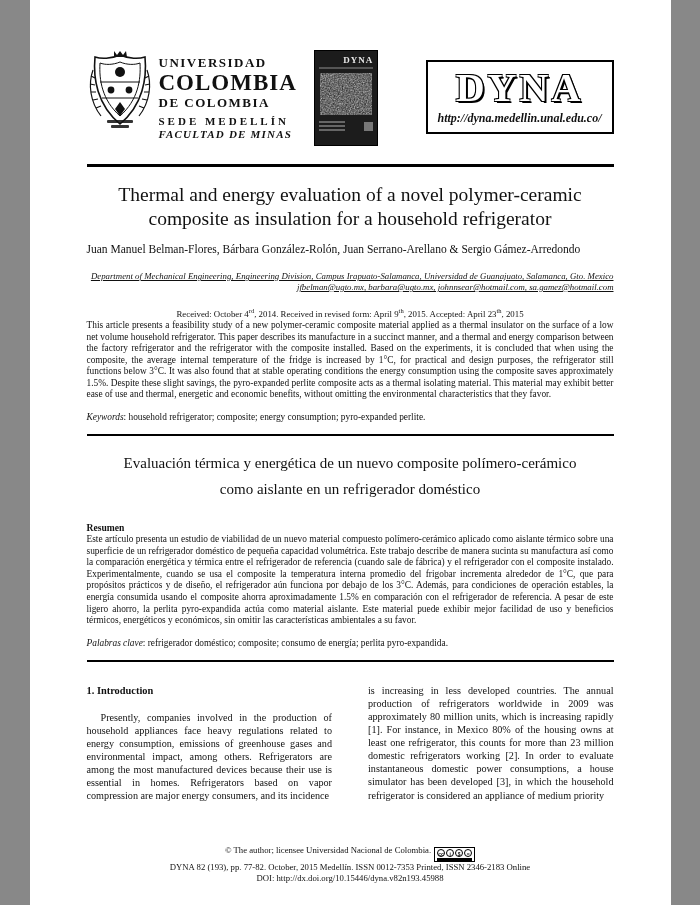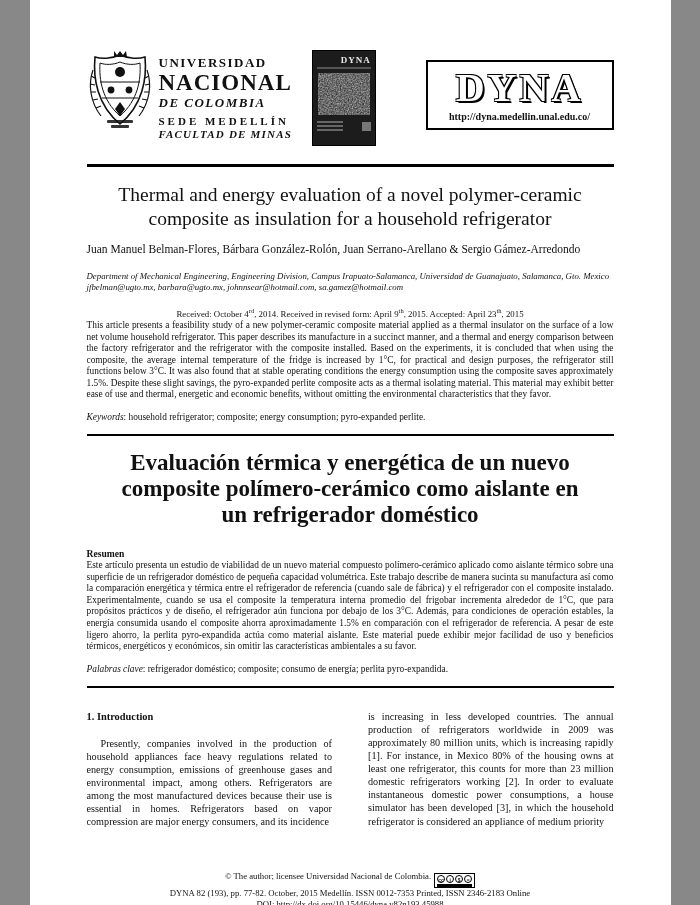--- a/index.html
+++ b/index.html
@@ -8,58 +8,58 @@
     box-sizing:border-box;padding:50px 57px 13px;overflow:hidden;
     font-family:"Liberation Serif","DejaVu Serif",serif;color:#111;
   }
   
   .header{display:flex;justify-content:space-between;align-items:flex-start;min-height:102px;}
   .univ{display:flex;align-items:flex-start;gap:6px;}
   .crest{flex:0 0 auto;}
   .univ-text{padding-top:6px;line-height:1;}
   .u-top{font-size:13px;letter-spacing:1.5px;font-weight:600;}
   .u-main{font-size:23px;letter-spacing:1px;font-weight:700;margin-top:2px;}
-  .u-sub{font-size:13px;letter-spacing:1.5px;font-weight:700;margin-top:2px;font-style:italic;}
+  .u-sub{font-size:13px;letter-spacing:1.5px;font-weight:700;margin-top:2px;}
   .u-campus{font-size:11px;letter-spacing:3px;font-weight:700;margin-top:7px;}
   .u-fac{font-size:11px;letter-spacing:1.2px;font-weight:700;margin-top:2px;font-style:italic;}
   .cover{
     width:64px;height:96px;background:#1c1c1c;border:1px solid #000;
     display:flex;flex-direction:column;box-sizing:border-box;padding:4px 4px 3px;margin-left:-30px;
   }
   .cover-title{color:#e8e8e8;font-size:9px;letter-spacing:1px;text-align:right;font-weight:700;}
   .cover-subline{height:2px;background:#555;margin-top:2px;}
   .cover-tex{margin:4px auto 0;display:block;}
   .cover-foot{margin-top:4px;display:flex;justify-content:space-between;align-items:flex-end;}
   .cover-foot-lines div{height:2px;width:26px;background:#666;margin-top:2px;}
   .cover-foot-logo{width:9px;height:9px;background:#777;}
   .dyna-box{
     border:2px solid #000;width:188px;box-sizing:border-box;
     text-align:center;padding:4px 6px 6px;margin-top:10px;
   }
   .dyna-big{
     font-size:40px;line-height:44px;font-weight:700;letter-spacing:3px;color:#fff;
     text-shadow:-1px -1px 0 #000,1px -1px 0 #000,-1px 1px 0 #000,1px 1px 0 #000,2px 2px 0 #000;
   }
-  .dyna-url{font-size:10px;font-weight:700;margin-top:1px;color:#111;text-decoration:none;display:block;}
+  .dyna-url{font-size:12px;font-weight:700;margin-top:1px;color:#111;text-decoration:none;display:block;font-style:italic;}
   
   .rule{border:none;border-top:3px solid #000;margin:12px 0 0;}
   .rule.thin{border-top-width:2.5px;}
   
   .title{font-size:19.5px;line-height:24px;font-weight:400;text-align:center;margin:16px 18px 0;}
   .authors{font-size:11.5px;margin-top:12px;}
-  .affil{font-size:8.8px;font-style:italic;text-align:left;margin-top:16px;line-height:11px;}
+  .affil{font-size:8.8px;font-style:italic;text-align:right;margin-top:16px;line-height:11px;text-decoration:underline;}
   .affil a{color:#111;text-decoration:none;font-style:italic;}
   .received{font-size:8.8px;text-align:center;margin-top:14px;}
   .received sup{font-size:6.5px;}
   
   .abs-head{font-size:9.6px;font-weight:700;margin-top:20px;}
   .abs-text{font-size:9.35px;line-height:11.6px;text-align:justify;margin-top:1px;}
   .kw{font-size:9.35px;margin-top:11px;}
   .kw .lbl{font-style:italic;}
-  .es-title{font-size:23px;line-height:26px;font-weight:700;text-align:center;margin:14px 30px 0;}
+  .es-title{font-size:15px;line-height:26px;font-weight:400;text-align:center;margin:14px 30px 0;}
   
   .cols{display:flex;gap:36px;margin-top:22px;}
   .col{flex:1 1 0;font-size:10.2px;line-height:13.1px;text-align:justify;}
   .sec-head{font-weight:700;font-size:10.4px;margin:0 0 14px;}
   .col p{margin:0;}
   .col p.indent{text-indent:14px;}
   
   .footer{margin-top:42px;text-align:center;font-size:8.7px;line-height:11.5px;}
   .footer a{color:#111;text-decoration:none;}
   .cc-badge{display:inline-flex;flex-direction:column;vertical-align:-3px;margin-left:3px;border:1px solid #000;padding:1px 2px 0;background:#fff;}
@@ -97,21 +97,21 @@
           <path d="M4 26 l4 2 M3 34 l5 1 M4 42 l5 0 M6 50 l5 -1 M9 58 l5 -2"></path>
           <path d="M62 26 l-4 2 M63 34 l-5 1 M62 42 l-5 0 M60 50 l-5 -1 M57 58 l-5 -2"></path>
         </g>
         <g fill="#111" opacity="0.85">
           <rect x="20" y="70" width="26" height="3" rx="1"></rect>
           <rect x="24" y="75" width="18" height="3" rx="1"></rect>
         </g>
       </svg>
       <div class="univ-text">
         <div class="u-top">UNIVERSIDAD</div>
-        <div class="u-main">NACIONAL</div>
+        <div class="u-main">COLOMBIA</div>
         <div class="u-sub">DE COLOMBIA</div>
         <div class="u-campus">SEDE MEDELLÍN</div>
         <div class="u-fac">FACULTAD DE MINAS</div>
       </div>
     </div>
 
     <div class="cover">
       <div class="cover-title">DYNA</div>
       <div class="cover-subline"></div>
       <svg class="cover-tex" width="52" height="42">

